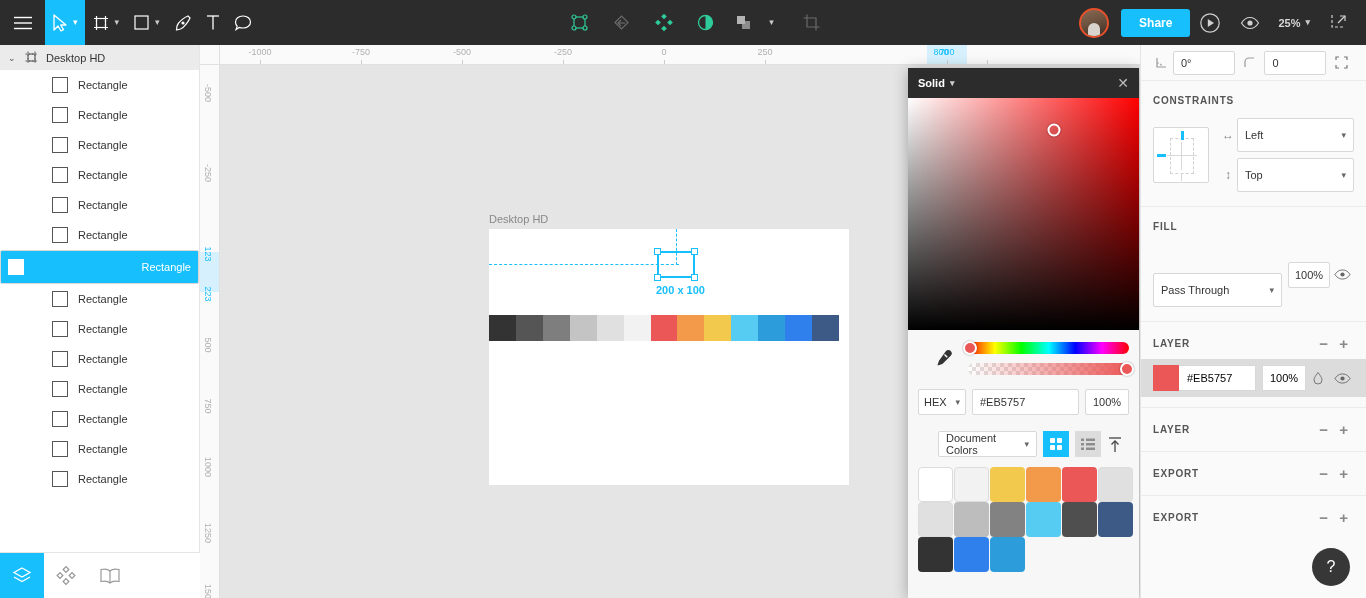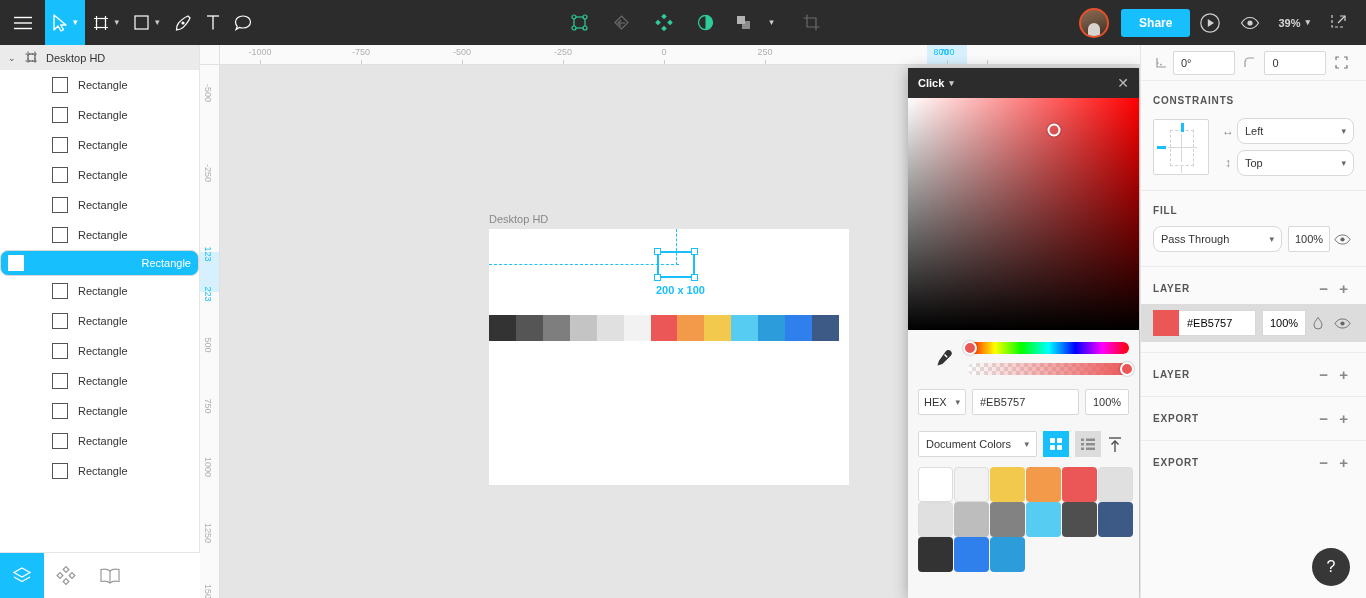--- a/index.html
+++ b/index.html
@@ -105,39 +105,39 @@
     background: linear-gradient(to right,#f00,#ff0,#0f0,#0ff,#00f,#f0f,#f00); }
   #alpha { height: 12px; border-radius: 6px; margin-top: 9px; position: relative; cursor: pointer;
     background: linear-gradient(to right, rgba(235,87,87,0), #eb5757),
       repeating-conic-gradient(#fff 0 25%, #e0e0e0 0 50%) 0 0/8px 8px; }
   .sl-handle { position: absolute; top: 50%; width: 14px; height: 14px; border-radius: 50%; background: #eb5757; border: 2px solid #fff; box-shadow: 0 0 2px rgba(0,0,0,.4); transform: translate(-50%,-50%); }
   #hexrow { display: flex; align-items: center; padding: 8px 10px 0 10px; }
   .fld { border: 1px solid #d8d8d8; background: #fff; height: 26px; display: flex; align-items: center; font-size: 11px; color: #333; border-radius: 2px; }
   #hexsel { width: 48px; justify-content: space-between; padding: 0 5px; cursor: pointer; }
   #hexval { flex: 1; margin-left: 6px; padding: 0 7px; }
   #hexpct { width: 44px; margin-left: 6px; padding: 0 7px; }
-  #swrow { display: flex; align-items: center; padding: 16px 10px 0 10px; }
+  #swrow { display: flex; align-items: center; padding: 16px 10px 0 10px; margin-left: 20px; }
   #docsel { flex: 1; justify-content: space-between; padding: 0 7px; cursor: pointer; }
   .vtoggle { width: 26px; height: 26px; margin-left: 6px; display: flex; align-items: center; justify-content: center; cursor: pointer; background: #dcdcdc; }
   .vtoggle.active { background: #18bffd; }
   #upbtn { width: 28px; height: 26px; display:flex; align-items:center; justify-content:center; cursor:pointer; }
   #swatches { display: grid; grid-template-columns: repeat(6, 35px); gap: 0 1px; padding: 10px 10px 0 10px; }
   .sw { width: 35px; height: 35px; border-radius: 4px; cursor: pointer; margin-bottom: 0; }
   .swcell { height: 35px; display:flex; align-items:center; justify-content:center; }
 
   
   #right { position: absolute; top: 45px; right: 0; width: 226px; height: 553px; background: #fafafa; border-left: 1px solid #e5e5e5; }
   #r-top { height: 36px; display: flex; align-items: center; padding: 0 10px; border-bottom: 1px solid #ececec; }
   .numfld { border: 1px solid #d8d8d8; background: #fff; height: 24px; border-radius: 2px; display: flex; align-items: center; padding: 0 7px; font-size: 11px; color: #333; }
   .sec { padding: 14px 12px 0 12px; }
   .sec-hd { display: flex; align-items: center; justify-content: space-between; font-size: 10px; letter-spacing: .8px; color: #555; font-weight: bold; }
   .sec-acts { display: flex; align-items: center; }
   .sec-acts span { width: 20px; text-align: center; cursor: pointer; color: #888; font-size: 15px; line-height: 1; }
   #cgrid { width: 56px; height: 56px; border: 1px solid #d8d8d8; background: #fff; position: relative; border-radius: 2px; }
-  .sel { border: 1px solid #d8d8d8; background: #fff; height: 26px; border-radius: 8px; display: flex; align-items: center; justify-content: space-between; padding: 4px 7px; font-size: 11px; color: #333; cursor: pointer; }
+  .sel { border: 1px solid #d8d8d8; background: #fff; height: 26px; border-radius: 2px; display: flex; align-items: center; justify-content: space-between; padding: 16px 7px; font-size: 11px; color: #333; cursor: pointer; }
   .divider { height: 1px; background: #ececec; margin-top: 14px; }
   #fillrow { display: flex; align-items: center; background: #dcdcdc; padding: 6px 12px; margin-top: 8px; }
   #fillsw { width: 26px; height: 26px; background: #EB5757; flex: none; cursor: pointer; }
   #fillhex { flex: 1; border: 1px solid #d8d8d8; background: #fff; height: 26px; display: flex; align-items: center; padding: 0 8px; font-size: 11px; border-left: 0; }
   #fillpct { width: 44px; border: 1px solid #d8d8d8; background: #fff; height: 26px; display: flex; align-items: center; padding: 0 7px; font-size: 11px; margin-left: 6px; }
   .ficon { width: 24px; display: flex; align-items: center; justify-content: center; cursor: pointer; }
   #exporthint { font-size: 11px; color: #aaa; padding: 10px 12px 0 12px; }
   #help { position: absolute; right: 16px; bottom: 12px; width: 38px; height: 38px; border-radius: 50%; background: #373737; color: #fff; display: flex; align-items: center; justify-content: center; font-size: 16px; cursor: pointer; }
 </style>
 </head>
@@ -268,21 +268,21 @@
           <path d="M8.8 7 L15 11 L8.8 15 Z" fill="#d0d0d0"></path>
         </svg>
     </div>
     <div class="rbtn">
       <svg width="20" height="14" viewBox="0 0 20 14">
           <path d="M1.5 7 C4 3 7 1.5 10 1.5 C13 1.5 16 3 18.5 7 C16 11 13 12.5 10 12.5 C7 12.5 4 11 1.5 7 Z" fill="none" stroke="#d0d0d0" stroke-width="1.2"></path>
           <circle cx="10" cy="7" r="2.6" fill="#d0d0d0"></circle>
         </svg>
     </div>
     <div id="zoomval">
-      <span>39%</span>
+      <span>25%</span>
       <span class="chev">▾</span>
     </div>
     <div class="rbtn">
       <svg width="20" height="20" viewBox="0 0 20 20">
           <g stroke="#d0d0d0" stroke-width="1.2" fill="none">
             <path d="M4 2 L4 14 L16 14" stroke-dasharray="3 2"></path>
             <path d="M10 10 L17 3"></path>
             <path d="M12 3 L17 3 L17 8"></path>
           </g>
         </svg>
@@ -455,21 +455,21 @@
       <div class="handle" style="left:-5px; bottom:-5px;"></div>
       <div class="handle" style="right:-5px; bottom:-5px;"></div>
     </div>
     <div id="dimlabel" style="left:436px; top:219px;">200 x 100</div>
   </div>
 </div>
 
 <div id="picker">
   <div id="pk-head">
     <span class="t">
-      <span>Click</span>
+      <span>Solid</span>
       <span class="chev">▾</span>
     </span>
     <span id="pk-close">✕</span>
   </div>
   <div id="sv">
     <div id="sv-handle" style="left: 63%; top: 14%;"></div>
   </div>
   <div id="sliders">
     <div id="dropper">
       <svg width="20" height="20" viewBox="0 0 20 20">
@@ -639,21 +639,21 @@
         </div>
       </div>
     </div>
   </div>
 
   <div class="divider"></div>
 
   <div class="sec">
     <div class="sec-hd">FILL</div>
     <div style="display:flex; align-items:center; margin-top:10px;">
-      <div class="sel" style="flex:1;">
+      <div class="sel" style="flex:1;margin-top:31px;">
         <span>Pass Through</span>
         <span class="chev" style="color:#666;">▾</span>
       </div>
       <div class="fld" style="width:42px; margin-left:6px; padding:0 6px;">100%</div>
       <span class="ficon">
         <svg width="17" height="11" viewBox="0 0 17 11">
             <path d="M1 5.5 C3.2 2 5.8 1 8.5 1 C11.2 1 13.8 2 16 5.5 C13.8 9 11.2 10 8.5 10 C5.8 10 3.2 9 1 5.5 Z" fill="none" stroke="#666" stroke-width="1"></path>
             <circle cx="8.5" cy="5.5" r="2.1" fill="#666"></circle>
           </svg>
       </span>

